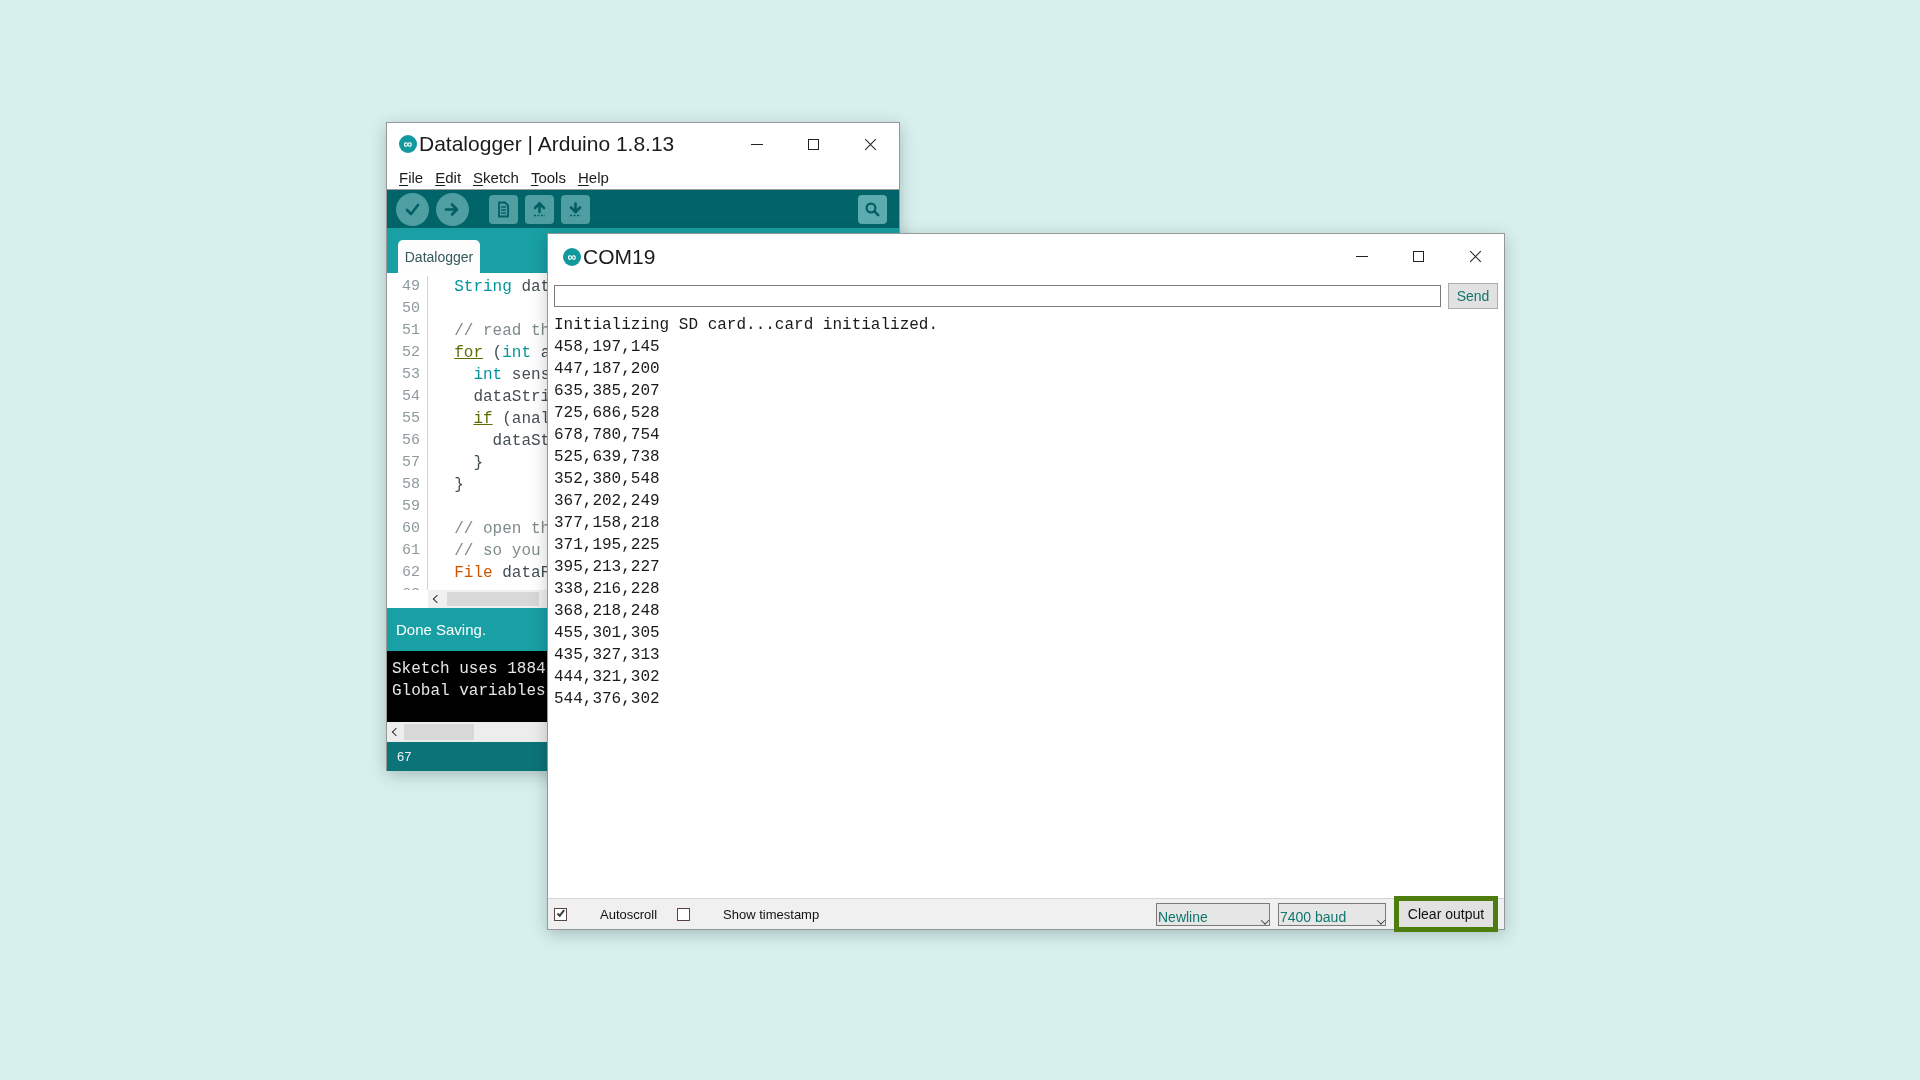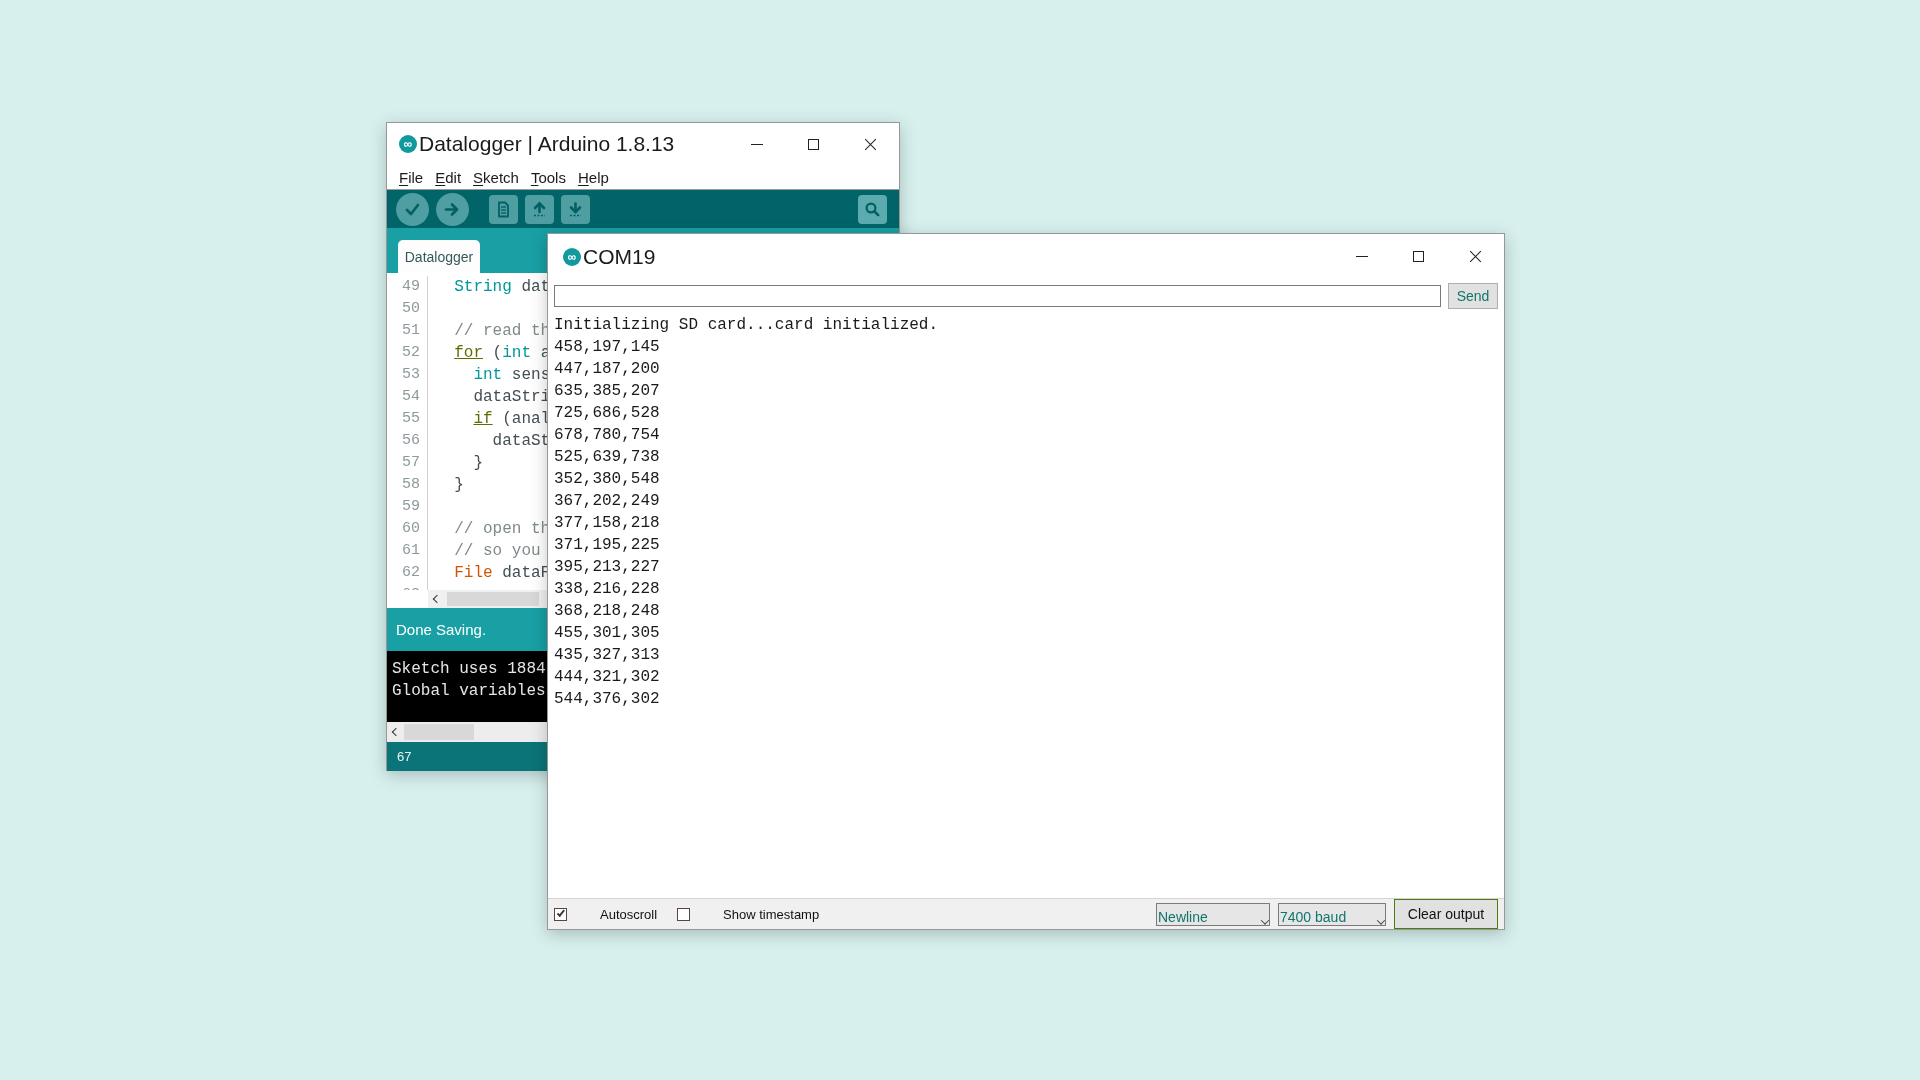--- a/index.html
+++ b/index.html
@@ -97,21 +97,21 @@
   .chk-group { display:flex; align-items:center; font-size:13px; color:#111;gap:28px; }
   .chk-group + .chk-group { margin-left:20px; }
   .sm-right { margin-left:auto; display:flex; align-items:center; gap:8px; }
   .dropdown { height:23px; background:#e6e6e6; border:1px solid #7a7a7a; display:flex;
               align-items:flex-end; padding:0 1px; font-size:14px; color:#0f766e; }
   .dropdown .dd-label { flex:1; }
   .dd-newline { width:114px; }
   .dd-baud { width:108px; }
   .chev-down { width:6px; height:6px; border-right:1px solid #444; border-bottom:1px solid #444;
                transform:rotate(45deg) translate(-1px,-1px); display:block; margin-left:8px; }
-  .clear-btn { width:104px; height:30px; background:#e1e1e1; border:1px solid #4d7c0f;
+  .clear-btn { width:104px; height:36px; background:#e1e1e1; border:5px solid #4d7c0f;
                font-size:14px; color:#111; display:flex; align-items:center; justify-content:center; }
 </style>
 </head>
 <body>
 
 <div class="stage">
 
   <section class="window" id="ide-window">
     <div class="titlebar ide-titlebar">
       <span class="app-icon">∞</span>

